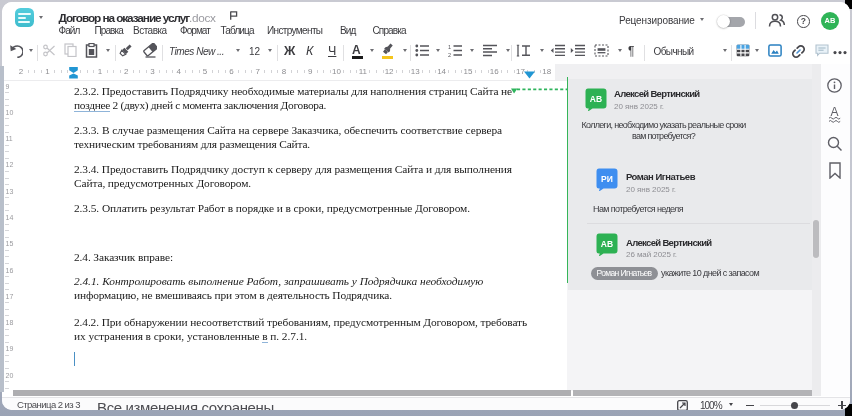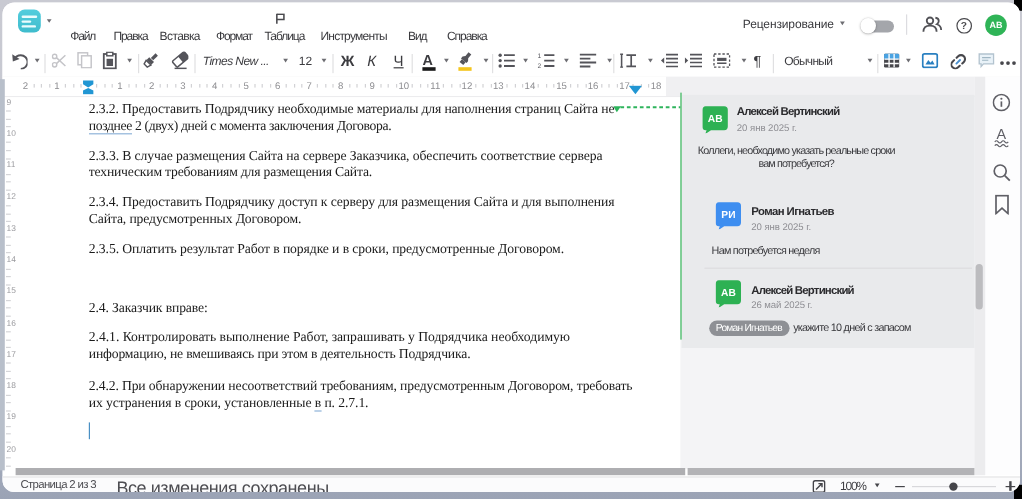--- a/index.html
+++ b/index.html
@@ -33,20 +33,21 @@
 <div class="blk" style="left:845px;top:404px;width:7px;height:12px;"></div>
 <div style="position:absolute;left:0;top:66px;width:4px;height:326px;background:#b8bfca;z-index:5;"></div>
 <div id="win">
 
 <div class="abs" style="left:0;top:0;width:848px;height:36px;background:#fff;"></div>
 <div class="abs" style="left:12.5px;top:5.5px;width:19px;height:19px;border-radius:5.5px;background:linear-gradient(180deg,#53cddd,#3fbccd);"></div>
 <div class="abs" style="left:15.5px;top:10.5px;width:13px;height:2px;background:#eafcfd;border-radius:1px;"></div>
 <div class="abs" style="left:15.5px;top:14.5px;width:8px;height:2px;background:#eafcfd;border-radius:1px;"></div>
 <div class="abs" style="left:15.5px;top:18.5px;width:12px;height:2px;background:#eafcfd;border-radius:1px;"></div>
 <span class="car abs" style="left:36.5px;top:14px;"></span>
+<div class="abs nw" style="left:56.5px;top:8.5px;font-size:11.8px;color:#2f2f33;font-weight:bold;letter-spacing:-1.076px;">Договор на оказание услуг<span style="color:#9a9aa0;font-weight:normal;letter-spacing:-0.339px;">.docx</span></div>
 <svg class="abs" style="left:227px;top:9px;" width="9" height="9" viewBox="0 0 9 9">
       <path d="M1.7 0.8 L7.6 0.8 L7.6 5.2 L1.7 5.2" fill="none" stroke="#4a4a4e" stroke-width="1.3"></path>
       <path d="M1.7 0.4 L1.7 8.8" stroke="#4a4a4e" stroke-width="1.3"></path>
     </svg>
 
 <div class="abs menu nw" style="left:56.5px;top:23.2px;letter-spacing:-0.946px;">Файл</div>
 <div class="abs menu nw" style="left:92.5px;top:23.2px;letter-spacing:-0.897px;">Правка</div>
 <div class="abs menu nw" style="left:131px;top:23.2px;letter-spacing:-0.510px;">Вставка</div>
 <div class="abs menu nw" style="left:178px;top:23.2px;letter-spacing:-0.937px;">Формат</div>
 <div class="abs menu nw" style="left:218.5px;top:23.2px;letter-spacing:-0.873px;">Таблица</div>
@@ -353,21 +354,21 @@
         <div style="height:13.7px;letter-spacing:-0.094px;white-space:nowrap;">2.3.4. Предоставить Подрядчику доступ к серверу для размещения Сайта и для выполнения</div>
         <div style="height:13.7px;letter-spacing:-0.108px;white-space:nowrap;">Сайта, предусмотренных Договором.</div>
       </div>
       <div class="abs docline" style="left:72px;top:199.6px;">
         <div style="height:13.7px;letter-spacing:-0.084px;white-space:nowrap;">2.3.5. Оплатить результат Работ в порядке и в сроки, предусмотренные Договором.</div>
       </div>
       <div class="abs docline" style="left:72px;top:249.0px;">
         <div style="height:13.7px;letter-spacing:-0.112px;white-space:nowrap;">2.4. Заказчик вправе:</div>
       </div>
       <div class="abs docline" style="left:72px;top:273.0px;">
-        <div style="height:13.7px;letter-spacing:-0.040px;white-space:nowrap;">2.4.1. Контролировать выполнение Работ, запрашивать у Подрядчика необходимую</div>
+        <div style="height:13.7px;letter-spacing:-0.040px;white-space:nowrap;font-style:italic;">2.4.1. Контролировать выполнение Работ, запрашивать у Подрядчика необходимую</div>
         <div style="height:13.7px;letter-spacing:-0.146px;white-space:nowrap;">информацию, не вмешиваясь при этом в деятельность Подрядчика.</div>
       </div>
       <div class="abs docline" style="left:72px;top:314.0px;">
         <div style="height:13.7px;letter-spacing:-0.121px;white-space:nowrap;">2.4.2. При обнаружении несоответствий требованиям, предусмотренным Договором, требовать</div>
         <div style="height:13.7px;letter-spacing:-0.078px;white-space:nowrap;">их устранения в сроки, установленные <span class="uln">в</span> п. 2.7.1.</div>
       </div>
     </div>
 
 <svg class="abs" style="left:509px;top:86px;" width="56" height="7">
       <path d="M0 0.5 L6.5 0.5 L3 5.5 Z" fill="#2eb45c"></path>

